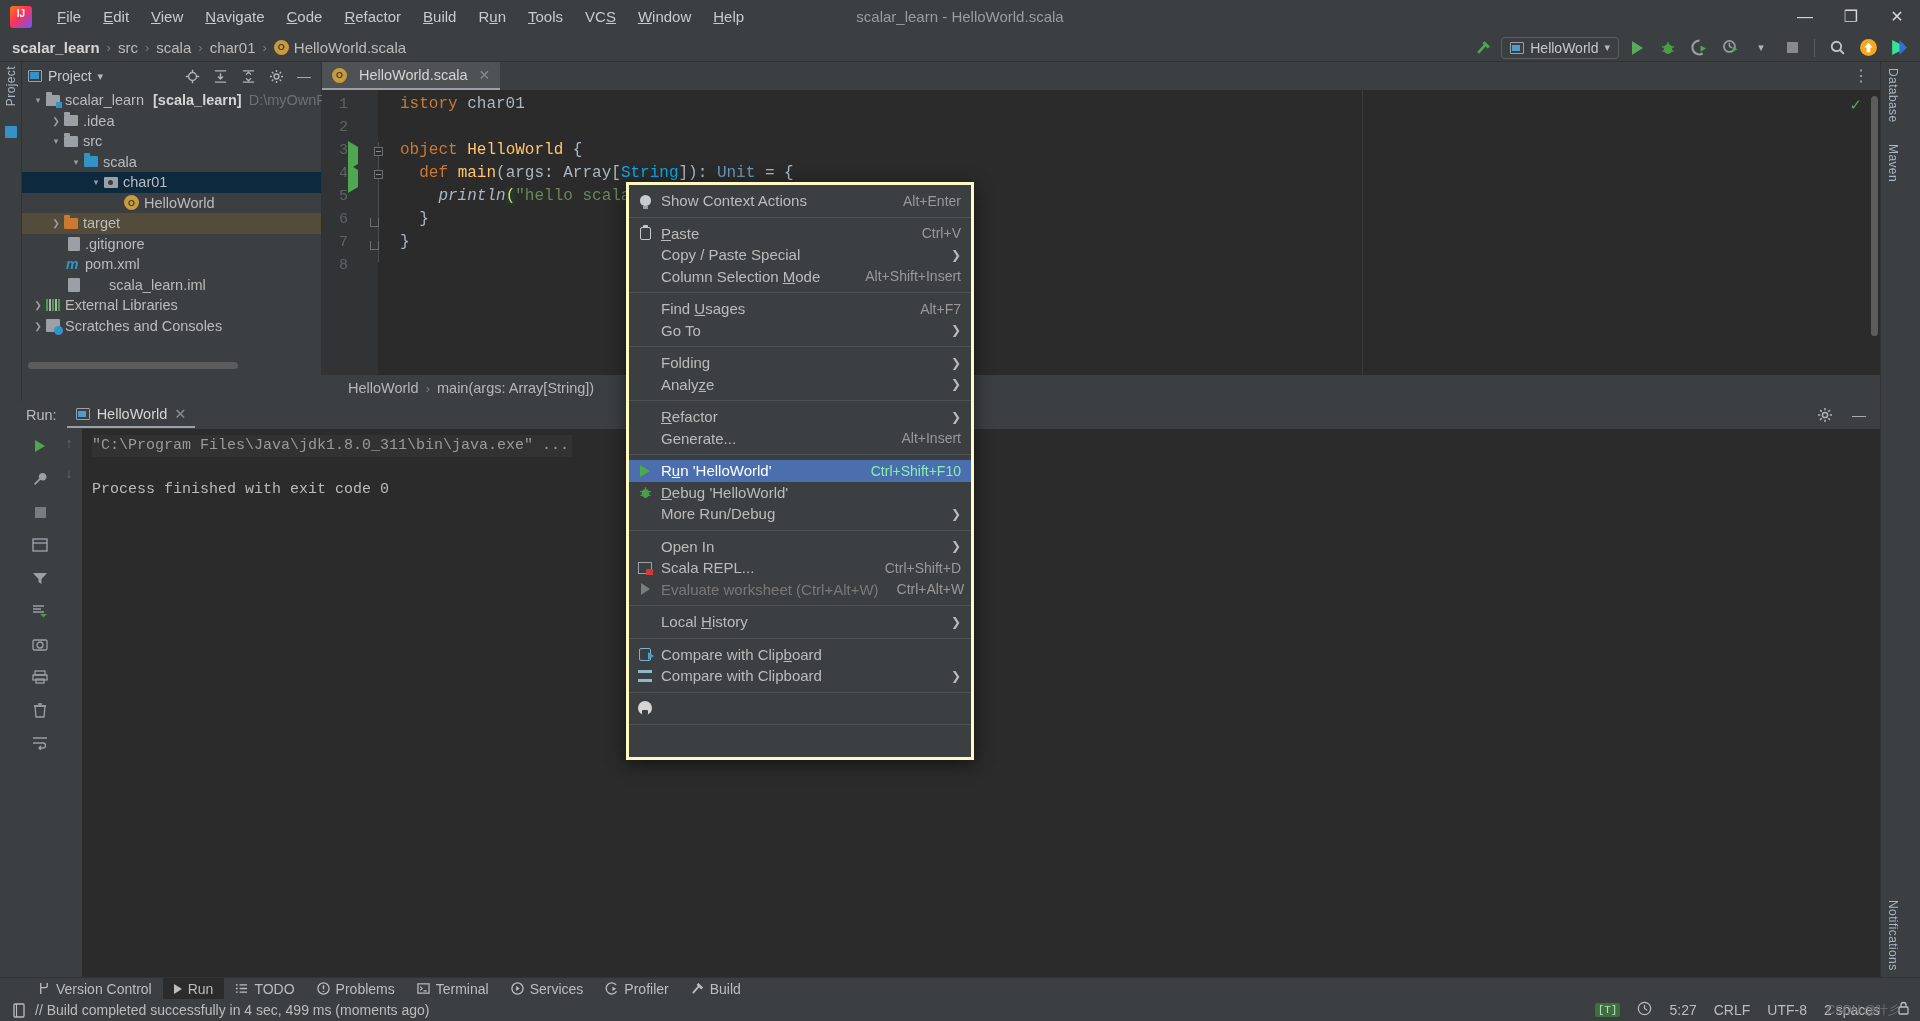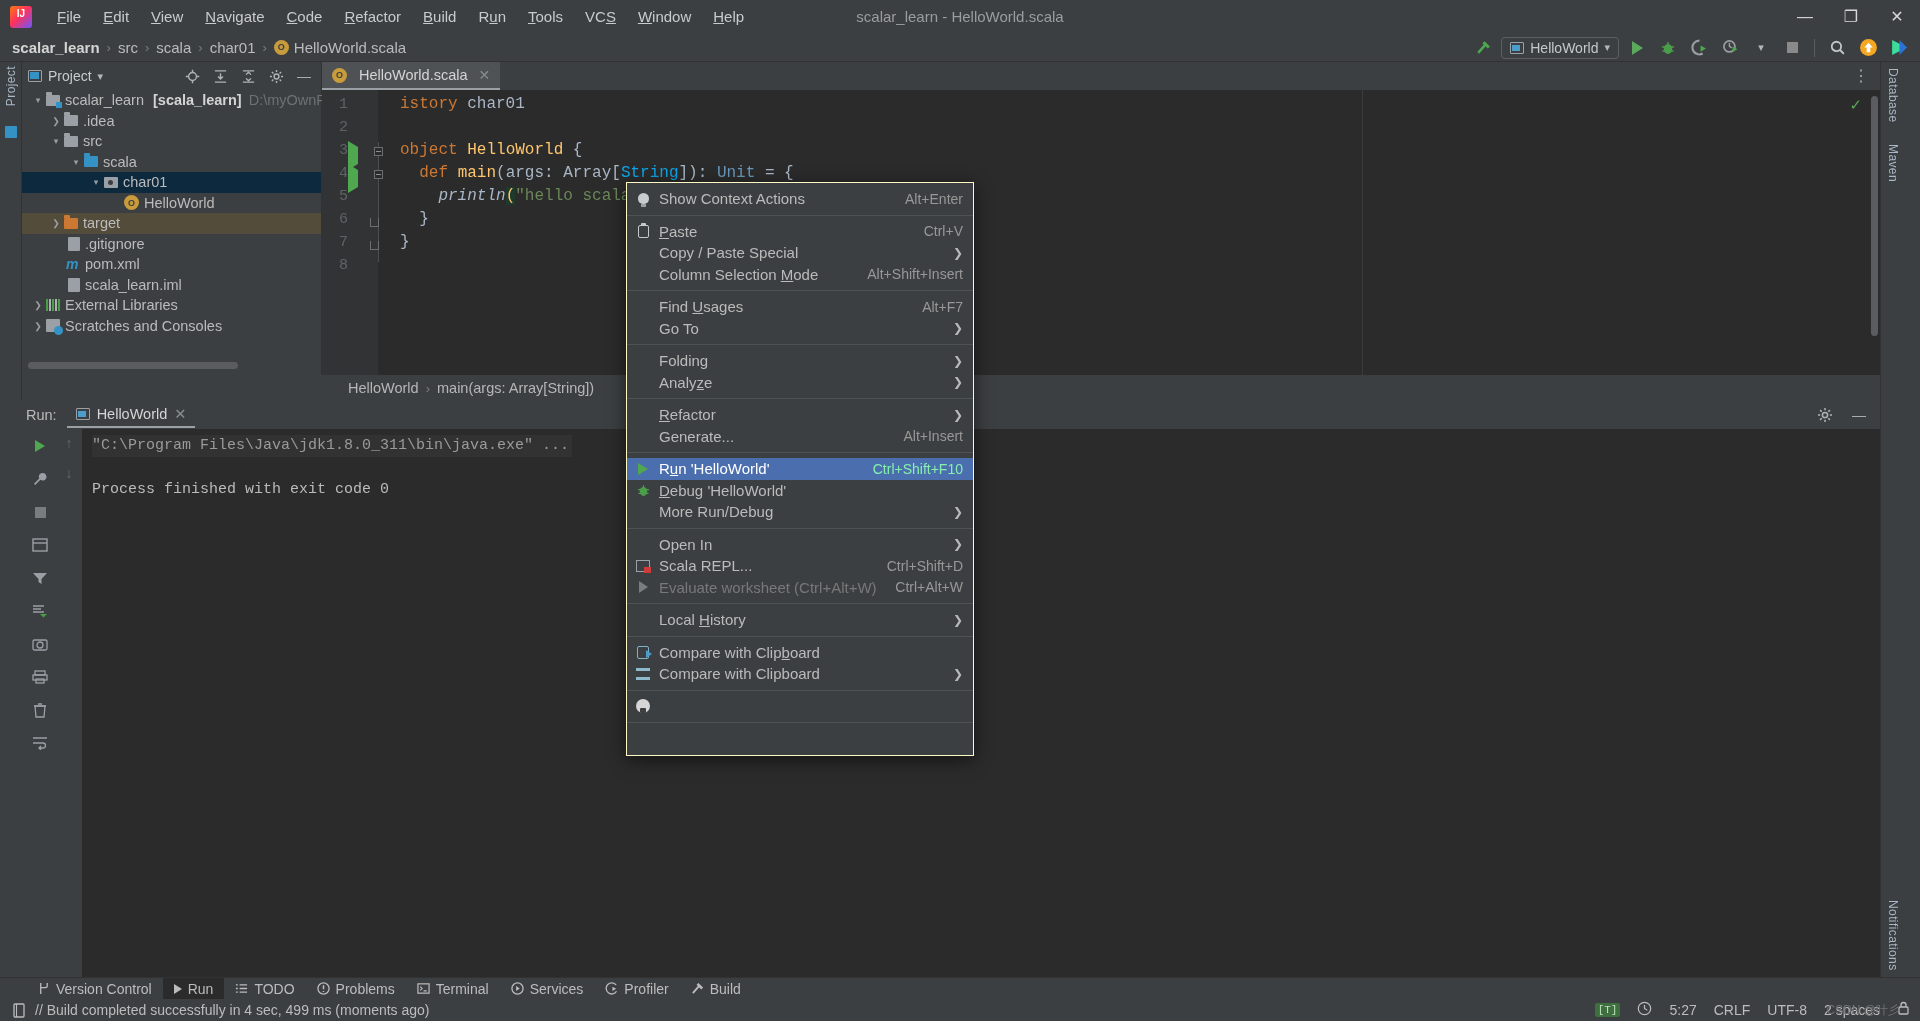--- a/index.html
+++ b/index.html
@@ -158,21 +158,21 @@
   .btw{display:flex;align-items:center;gap:6px;padding:0 11px;height:22px;font-size:14px;color:#bcbcbc;}
   .btw.active{background:#2b2b2b;}
   .statusbar{position:absolute;left:0;bottom:0;width:1920px;height:22px;background:#3c3f41;
     display:flex;align-items:center;padding-left:12px;font-size:14px;color:#bcbcbc;}
   .statusbar .right{position:absolute;right:10px;display:flex;align-items:center;gap:17px;}
   .tbadge{background:#3f6e3f;color:#bde0bd;font-size:11px;padding:1px 3px;border-radius:2px;font-family:"Liberation Mono",monospace;}
   .watermark{position:absolute;right:20px;bottom:2px;font-size:12px;color:#6e7173;}
 
   
   .ctxmenu{position:absolute;left:626px;top:182px;width:348px;background:#3c3f41;
-    border:1px solid #fef9c3;box-shadow:0 4px 16px rgba(0,0,0,.55);padding:5px 0;z-index:50;}
+    border:3px solid #fef9c3;box-shadow:0 4px 16px rgba(0,0,0,.55);padding:5px 0;z-index:50;}
   .ctxitem{height:21.5px;display:flex;align-items:center;padding:0 10px 0 0;font-size:15px;color:#bbbbbb;
     position:relative;white-space:nowrap;}
   .ctxitem.hlsel{background:#4b6eaf;color:#ffffff;}
   .ctxitem.disabled{color:#787878;}
   .ctxico{width:32px;display:flex;align-items:center;justify-content:center;flex:none;}
   .ctxlabel{flex:1;}
   .ctxlabel u{text-decoration:underline;}
   .ctxkey{color:#989898;font-size:14px;margin-left:18px;}
   .ctxitem.hlsel .ctxkey{color:#86efac;}
   .ctxarrow{color:#b9b9b9;font-size:12px;margin-left:14px;}
@@ -384,21 +384,21 @@
         <span>target</span>
       </div>
       <div class="trow" style="padding-left:46px;">
         <span class="file-ic"></span>
         <span>.gitignore</span>
       </div>
       <div class="trow" style="padding-left:44px;">
         <span class="m-ic">m</span>
         <span>pom.xml</span>
       </div>
-      <div class="trow" style="padding-left:46px;">
+      <div class="trow" style="padding-left:46px;gap:24px;">
         <span class="file-ic"></span>
         <span>scala_learn.iml</span>
       </div>
       <div class="trow" style="padding-left:8px;">
         <span class="arrow">❯</span>
         <span class="lib-ic"></span>
         <span>External Libraries</span>
       </div>
       <div class="trow" style="padding-left:8px;">
         <span class="arrow">❯</span>

